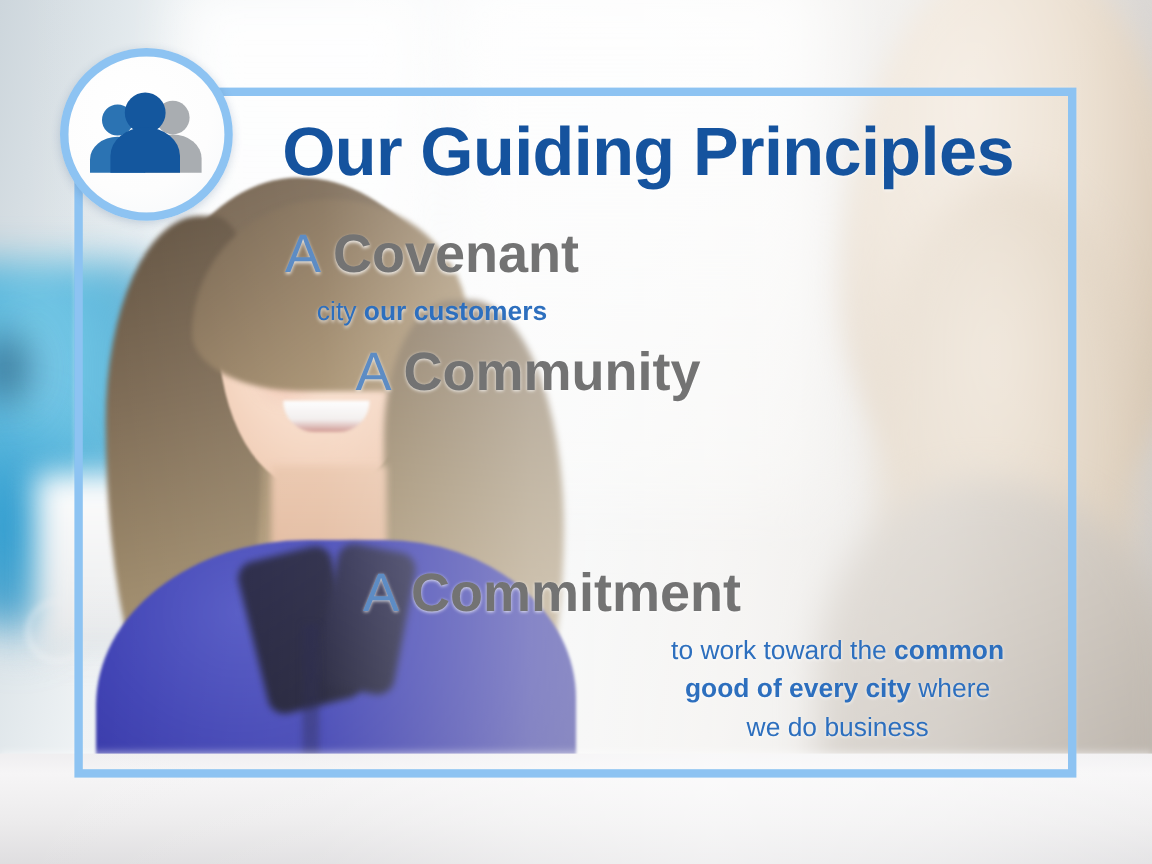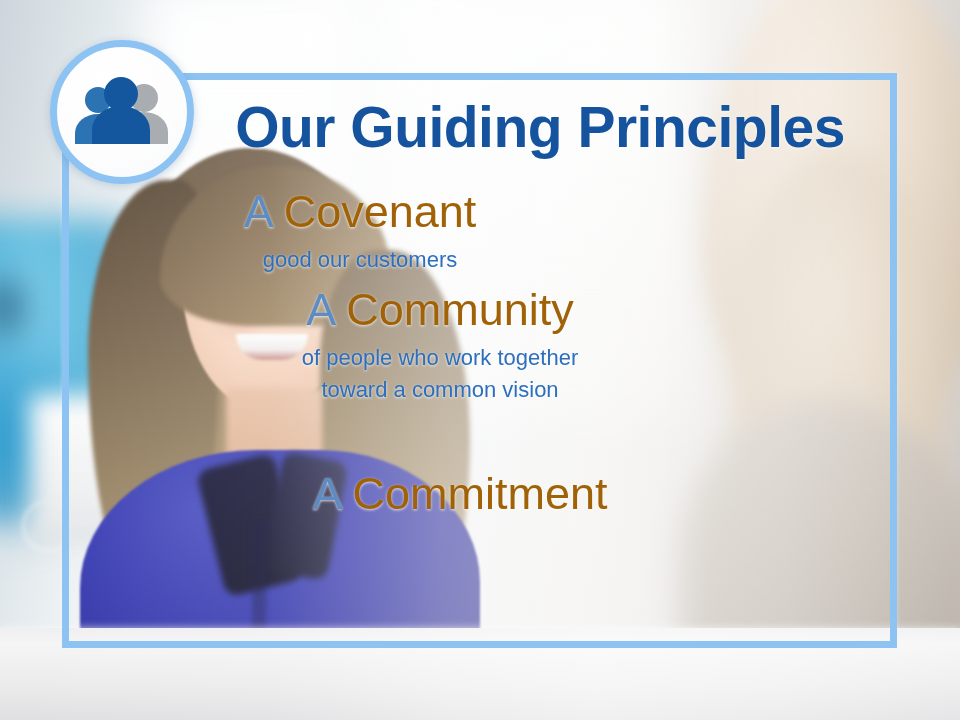--- a/index.html
+++ b/index.html
@@ -295,32 +295,32 @@
     line-height: 52px;
     color: #2f72bd;
     text-shadow: 0 1px 3px rgba(255,255,255,.8);
     white-space: nowrap;
   }
   .phead .art {
     font-weight: 400;
     color: #5d8cc4;
     margin-right: 10px;
   }
-  .phead .word { font-weight: 400; color: #a16207; }
+  .phead .word { font-weight: 700; color: #737373; }
 
   .psub {
     font-size: 22px;
     line-height: 31px;
     color: #2d6fbe;
     font-weight: 400;
     text-shadow: 0 1px 3px rgba(255,255,255,.8);
     margin-top: 6px;
     white-space: nowrap;
   }
-  .psub b { font-weight: 400; }
+  .psub b { font-weight: 700; }
 
   
   #block-covenant   { left: 0;   top: 186px; width: 720px; text-align: center; }
   #block-community  { left: 0;   top: 284px; width: 880px; text-align: center; }
   #block-commitment { left: 0;   top: 468px; width: 920px; text-align: center; }
 
   #block-community .psub, #block-commitment .psub { line-height: 32px; }
   #block-commitment .psub { white-space: normal; width: 420px; margin-left: auto; margin-right: 12px; text-align: center; }
 </style>
 </head>
@@ -392,30 +392,30 @@
   </div>
 
   <div class="content">
 
     <div class="title">Our Guiding Principles</div>
 
     <div class="pblock" id="block-covenant">
       <div class="phead">
         <span class="art">A</span><span class="word">Covenant</span>
       </div>
-      <div class="psub"><span>good </span><b>our customers</b></div>
+      <div class="psub"><span>city </span><b>our customers</b></div>
     </div>
 
     <div class="pblock" id="block-community">
       <div class="phead">
         <span class="art">A</span><span class="word">Community</span>
       </div>
-      <div class="psub"><span>of </span><b>people who work together</b><br><span>toward a common vision</span></div>
     </div>
 
     <div class="pblock" id="block-commitment">
       <div class="phead">
         <span class="art">A</span><span class="word">Commitment</span>
       </div>
+      <div class="psub"><span>to work toward the </span><b>common</b><br><b>good of every city</b><span> where</span><br><span>we do business</span></div>
     </div>
 
   </div>
 </div>
 
 </body></html>

